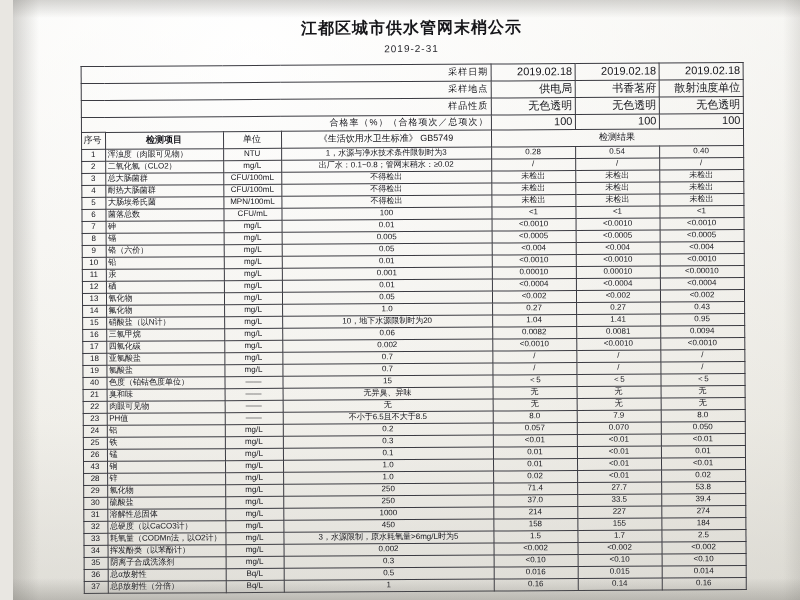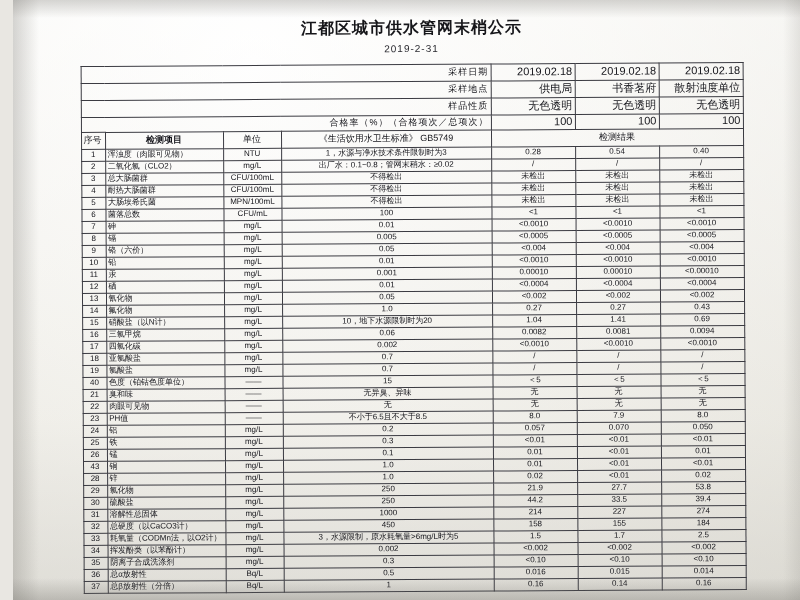--- a/index.html
+++ b/index.html
@@ -284,21 +284,21 @@
             <td class="c-res">0.27</td>
             <td class="c-res">0.43</td>
           </tr>
           <tr>
             <td class="c-seq">15</td>
             <td class="c-item">硝酸盐（以N计）</td>
             <td class="c-unit">mg/L</td>
             <td class="c-std">10，地下水源限制时为20</td>
             <td class="c-res">1.04</td>
             <td class="c-res">1.41</td>
-            <td class="c-res">0.69</td>
+            <td class="c-res">0.95</td>
           </tr>
           <tr>
             <td class="c-seq">16</td>
             <td class="c-item">三氯甲烷</td>
             <td class="c-unit">mg/L</td>
             <td class="c-std">0.06</td>
             <td class="c-res">0.0082</td>
             <td class="c-res">0.0081</td>
             <td class="c-res">0.0094</td>
           </tr>
@@ -408,30 +408,30 @@
             <td class="c-std">1.0</td>
             <td class="c-res">0.02</td>
             <td class="c-res">&lt;0.01</td>
             <td class="c-res">0.02</td>
           </tr>
           <tr>
             <td class="c-seq">29</td>
             <td class="c-item">氯化物</td>
             <td class="c-unit">mg/L</td>
             <td class="c-std">250</td>
-            <td class="c-res">21.9</td>
+            <td class="c-res">71.4</td>
             <td class="c-res">27.7</td>
             <td class="c-res">53.8</td>
           </tr>
           <tr>
             <td class="c-seq">30</td>
             <td class="c-item">硫酸盐</td>
             <td class="c-unit">mg/L</td>
             <td class="c-std">250</td>
-            <td class="c-res">44.2</td>
+            <td class="c-res">37.0</td>
             <td class="c-res">33.5</td>
             <td class="c-res">39.4</td>
           </tr>
           <tr>
             <td class="c-seq">31</td>
             <td class="c-item">溶解性总固体</td>
             <td class="c-unit">mg/L</td>
             <td class="c-std">1000</td>
             <td class="c-res">214</td>
             <td class="c-res">227</td>

